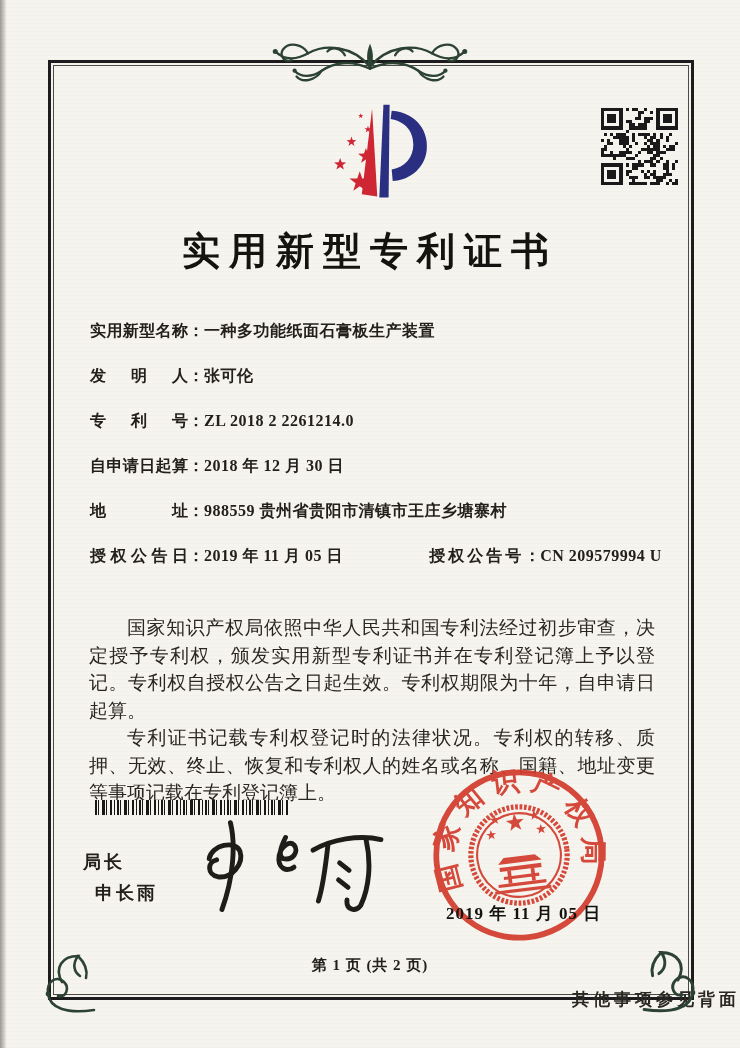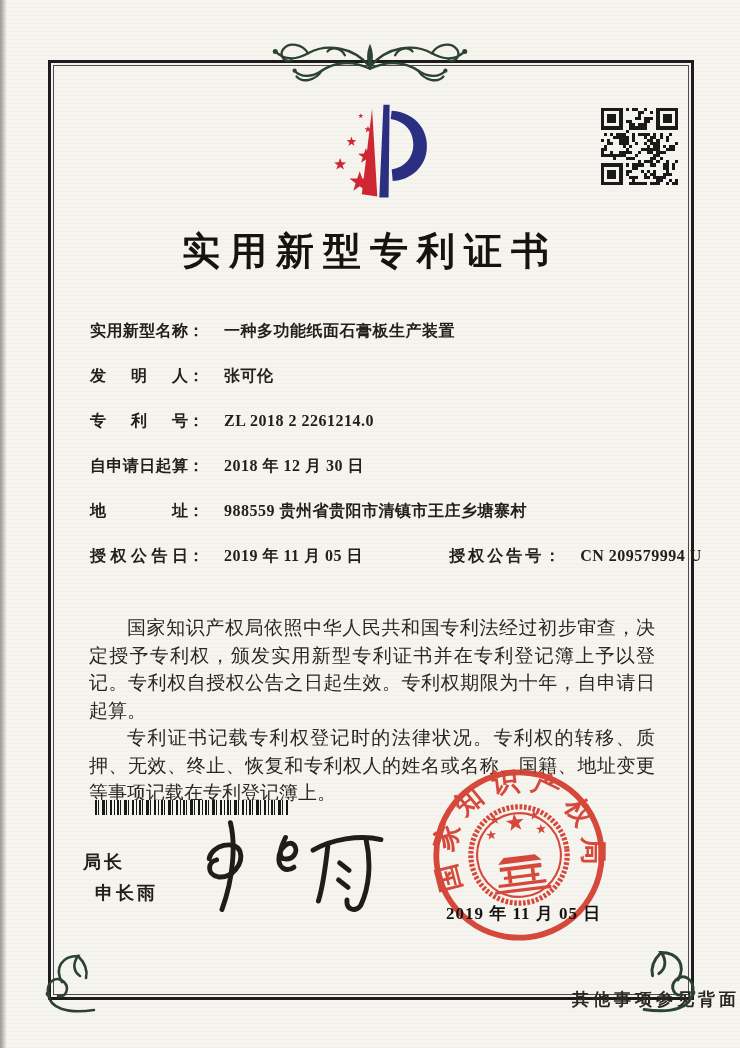--- a/index.html
+++ b/index.html
@@ -23,21 +23,21 @@
   
   .certno{position:absolute;left:94px;top:112px;font-size:17px;font-weight:600;letter-spacing:2.5px;}
   .logo{position:absolute;left:302px;top:98px;}
   .qr{position:absolute;left:601px;top:108px;}
   .title{position:absolute;left:0;right:0;top:226px;text-align:center;
     font-size:38px;font-weight:700;letter-spacing:9px;color:#15130f;}
   
   .fields{position:absolute;left:90px;top:316px;width:566px;font-size:16px;font-weight:600;}
   .frow{height:30px;line-height:30px;margin-bottom:15px;white-space:nowrap;}
   .flabel{display:inline-block;width:98px;text-align:justify;text-align-last:justify;}
-  .fvalue{margin-left:20px;letter-spacing:.5px;}
+  .fvalue{margin-left:0;letter-spacing:.5px;}
   .grant{margin-left:54px;}
   .grant .flabel{width:auto;letter-spacing:3px;margin-left:28px;}
   
   .body-text{position:absolute;left:89px;top:614px;width:566px;font-size:19px;
     line-height:27.5px;text-align:justify;font-weight:500;color:#2a2620;}
   .body-text p{margin:0;text-indent:2em;}
   
   .barcode{position:absolute;left:95px;top:800px;width:194px;height:15px;
     background:repeating-linear-gradient(90deg,
       #181818 0 2px,#f6f4ee 2px 3px,#181818 3px 4px,#f6f4ee 4px 7px,
@@ -366,15 +366,16 @@
       <rect x="65" y="95" width="40" height="4"></rect>
       <rect x="72" y="99" width="3.5" height="12"></rect>
       <rect x="94.5" y="99" width="3.5" height="12"></rect>
       <rect x="68" y="104" width="34" height="3"></rect>
       <rect x="62" y="111" width="46" height="3"></rect>
       <rect x="58" y="117" width="54" height="3"></rect>
     </g>
   </svg>
   <div class="seal-date">2019 年 11 月 05 日</div>
 
+  <div class="pageinfo">第 1 页 (共 2 页)</div>
   <div class="backnote">其他事项参见背面</div>
 
 </div>
 
 </body></html>

